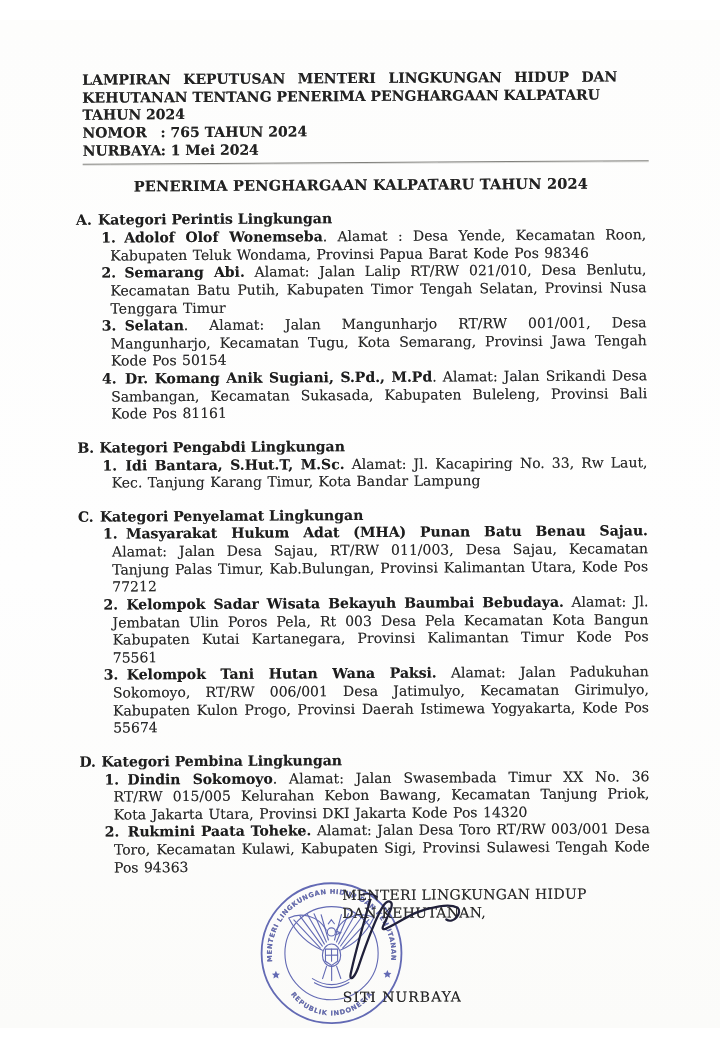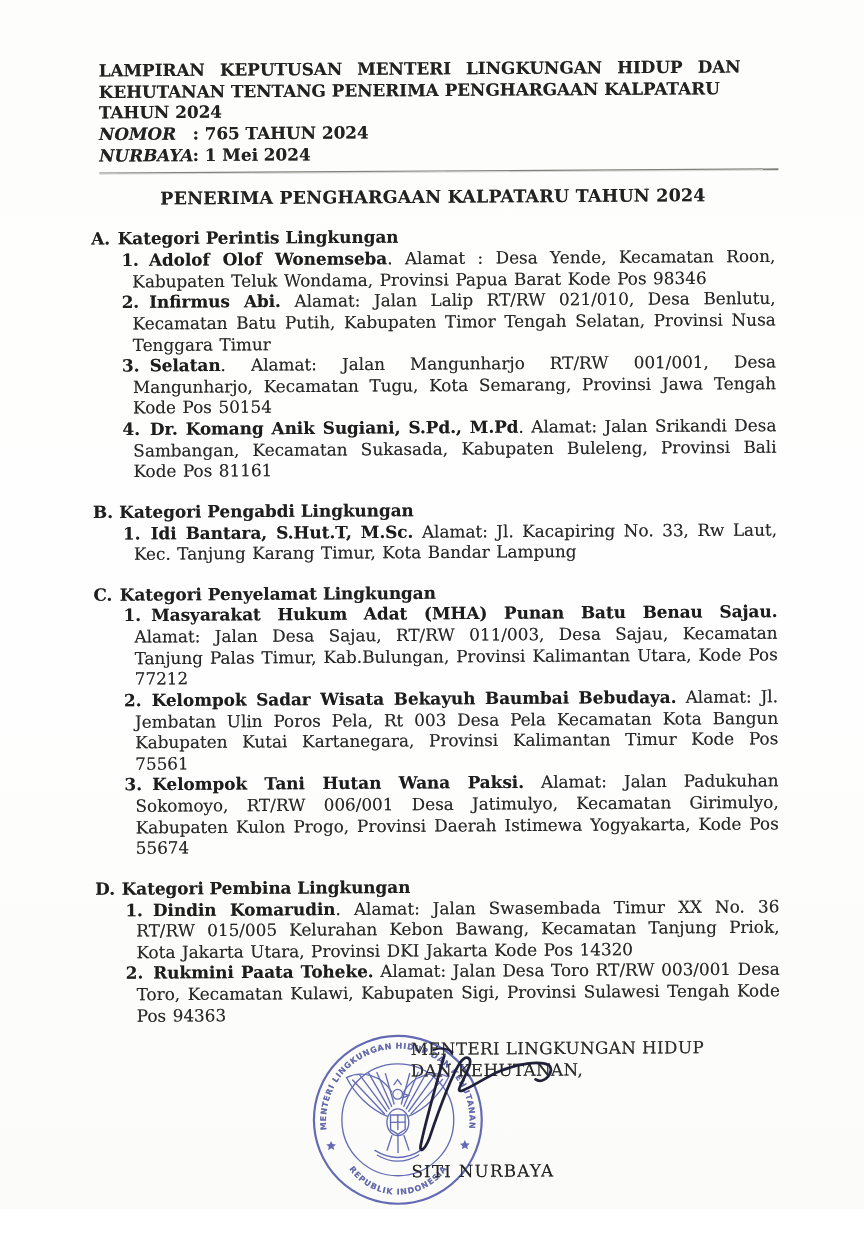--- a/index.html
+++ b/index.html
@@ -1,30 +1,30 @@
 <!DOCTYPE html>
 <html><head>
 <meta charset="utf-8">
 <style>
   html,body { margin:0; padding:0; background:#ffffff; }
   .page {
     position:relative; width:720px; height:1008px; overflow:hidden;
     background:linear-gradient(180deg,#fdfdfc 0%,#fefefe 55%,#fbfbf9 100%);
     font-family:"DejaVu Serif","Liberation Serif",serif;
-    color:#282828; font-size:14px; line-height:1.26;
+    color:#282828; font-size:14px; line-height:1.26;margin-top:20px;
     -webkit-font-smoothing:antialiased;
   }
   .sheet { position:absolute; inset:0; padding:50px 72px 0 78px; transform:rotate(-0.35deg); transform-origin:360px 520px; }
   .txt { text-shadow:0 0 0.5px rgba(45,45,45,.55); }
 
   
   .hdr { margin-left:7px; width:535px; font-weight:bold; color:#222; }
   .hdr-line1 { text-align:justify; text-align-last:justify; }
   .idrow { margin-left:7px; font-weight:bold; color:#222; }
-  .idrow .lbl { display:inline-block; width:78px;font-style:italic; }
+  .idrow .lbl { display:inline-block; width:78px; }
   .rule { margin:4px 0 0 7px; width:566px; border-top:1.6px solid #80807c; box-shadow:0 1px 0 rgba(120,120,115,.25); }
 
   
   .title { margin-top:13px; width:570px; text-align:center; font-weight:bold; font-size:14.5px; letter-spacing:.2px; color:#222; }
 
   
   .section { margin-top:16px; width:570px; }
   .sec-head { display:flex; font-weight:bold; color:#1f1f1f; }
   .sec-letter { width:22px; flex:0 0 22px; }
   .item { position:relative; margin-left:25px; }
@@ -64,21 +64,21 @@
       <div class="sec-head">
         <span class="sec-letter">A.</span>
         <span>Kategori Perintis Lingkungan</span>
       </div>
       <div class="item">
         <span class="i-num">1.</span>
         <div class="i-text"><span class="i-name">Adolof Olof Wonemseba</span><span>. Alamat : Desa Yende, Kecamatan Roon, Kabupaten Teluk Wondama, Provinsi Papua Barat Kode Pos 98346</span></div>
       </div>
       <div class="item">
         <span class="i-num">2.</span>
-        <div class="i-text"><span class="i-name">Infirmus Abi.</span><span> Alamat: Jalan Lalip RT/RW 021/010, Desa Benlutu, Kecamatan Batu Putih, Kabupaten Timor Tengah Selatan, Provinsi Nusa Tenggara Timur</span></div>
+        <div class="i-text"><span class="i-name">Semarang Abi.</span><span> Alamat: Jalan Lalip RT/RW 021/010, Desa Benlutu, Kecamatan Batu Putih, Kabupaten Timor Tengah Selatan, Provinsi Nusa Tenggara Timur</span></div>
       </div>
       <div class="item">
         <span class="i-num">3.</span>
         <div class="i-text"><span class="i-name">Selatan</span><span>. Alamat: Jalan Mangunharjo RT/RW 001/001, Desa Mangunharjo, Kecamatan Tugu, Kota Semarang, Provinsi Jawa Tengah Kode Pos 50154</span></div>
       </div>
       <div class="item">
         <span class="i-num">4.</span>
         <div class="i-text"><span class="i-name">Dr. Komang Anik Sugiani, S.Pd., M.Pd</span><span>. Alamat: Jalan Srikandi Desa Sambangan, Kecamatan Sukasada, Kabupaten Buleleng, Provinsi Bali Kode Pos 81161</span></div>
       </div>
     </div>
@@ -113,21 +113,21 @@
       </div>
     </div>
 
     <div class="section">
       <div class="sec-head">
         <span class="sec-letter">D.</span>
         <span>Kategori Pembina Lingkungan</span>
       </div>
       <div class="item">
         <span class="i-num">1.</span>
-        <div class="i-text"><span class="i-name">Dindin Komarudin</span><span>. Alamat: Jalan Swasembada Timur XX No. 36 RT/RW 015/005 Kelurahan Kebon Bawang, Kecamatan Tanjung Priok, Kota Jakarta Utara, Provinsi DKI Jakarta Kode Pos 14320</span></div>
+        <div class="i-text"><span class="i-name">Dindin Sokomoyo</span><span>. Alamat: Jalan Swasembada Timur XX No. 36 RT/RW 015/005 Kelurahan Kebon Bawang, Kecamatan Tanjung Priok, Kota Jakarta Utara, Provinsi DKI Jakarta Kode Pos 14320</span></div>
       </div>
       <div class="item">
         <span class="i-num">2.</span>
         <div class="i-text"><span class="i-name">Rukmini Paata Toheke.</span><span> Alamat: Jalan Desa Toro RT/RW 003/001 Desa Toro, Kecamatan Kulawi, Kabupaten Sigi, Provinsi Sulawesi Tengah Kode Pos 94363</span></div>
       </div>
     </div>
 
     <div class="sig">
 
       <svg class="stamp" width="152" height="152" viewBox="0 0 150 150">

